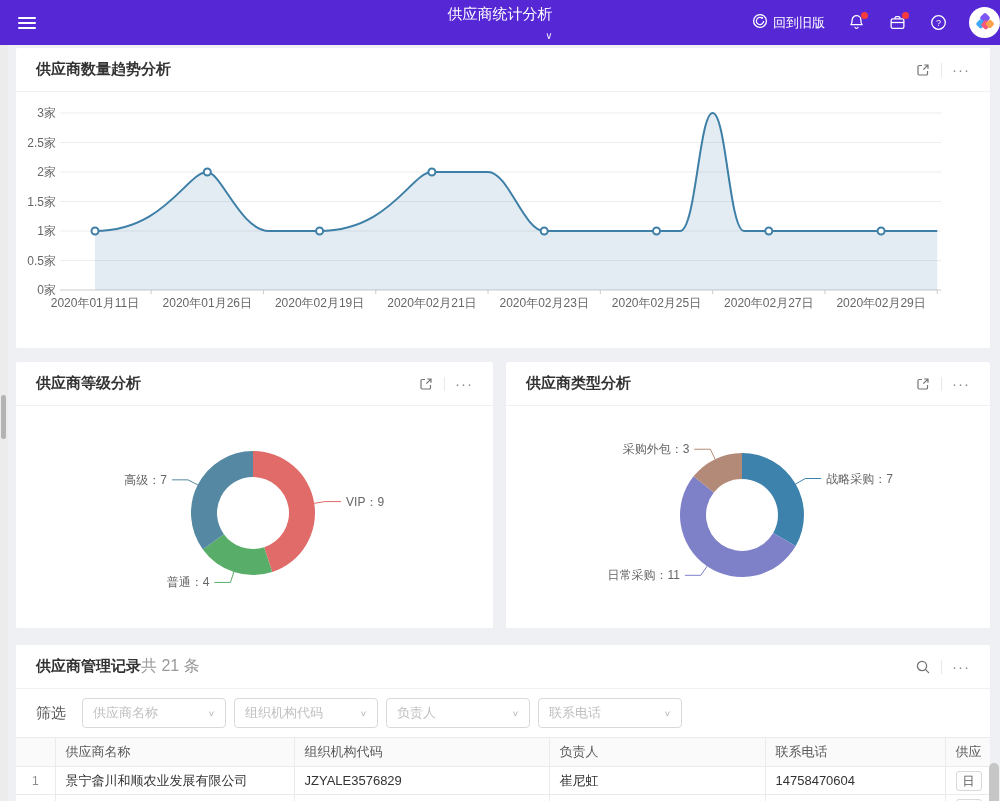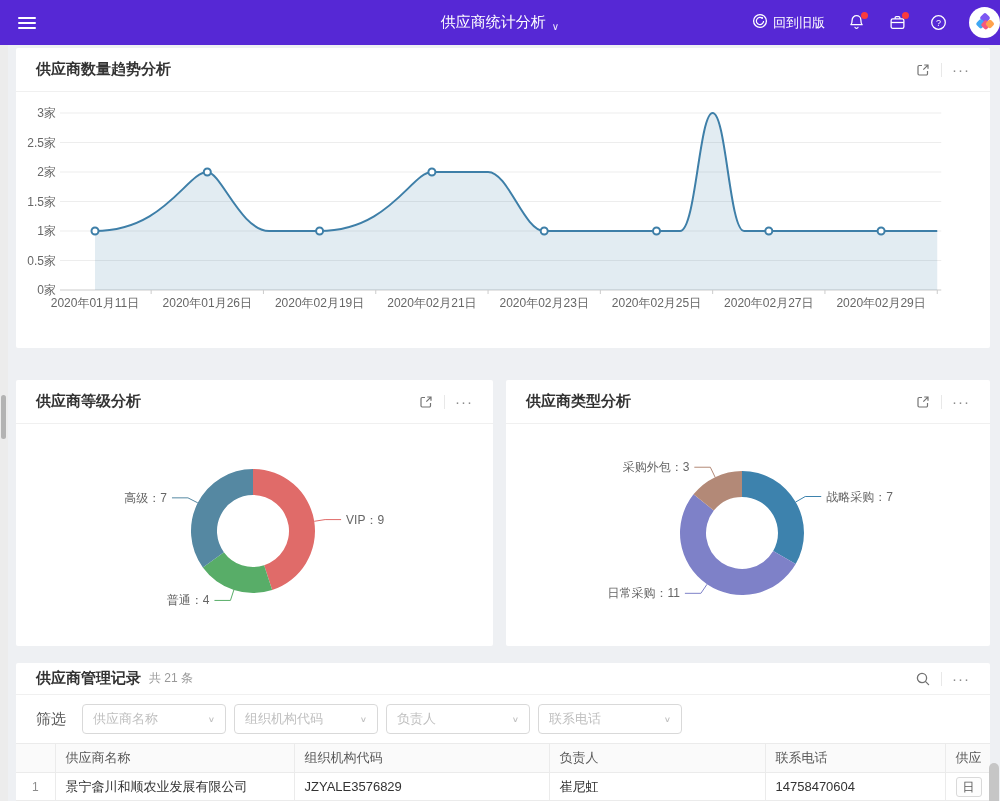--- a/index.html
+++ b/index.html
@@ -5,40 +5,40 @@
   * { margin:0; padding:0; box-sizing:border-box; }
   html,body { width:1000px; height:801px; overflow:hidden; background:#eef0f3;
     font-family:"Liberation Sans","DejaVu Sans",sans-serif; }
   svg text { font-family:"Liberation Sans","DejaVu Sans",sans-serif; }
 
   
   .topbar { position:relative; height:45px; background:#5628d5; display:flex; align-items:center; }
   .hamburger { margin-left:18px; width:18px; cursor:pointer; }
   .hamburger span { display:block; height:2px; background:#fff; margin:3px 0; border-radius:1px; }
   .topbar-title { position:absolute; left:50%; transform:translateX(-50%);
-    color:#fff; font-size:15px; display:flex; align-items:flex-end; gap:6px; cursor:pointer; }
+    color:#fff; font-size:15px; display:flex; align-items:flex-end; gap:6px; cursor:pointer;flex-direction:column; }
   .topbar-title .caret { font-size:10px; opacity:.9; }
   .topbar-right { margin-left:auto; display:flex; align-items:center; gap:21px; }
   .back-old { display:flex; align-items:center; gap:5px; color:#fff; font-size:13px; cursor:pointer; }
   .tb-ic { position:relative; width:20px; height:20px; display:flex; align-items:center; justify-content:center; cursor:pointer; }
   .badge-dot { position:absolute; top:-1px; right:-2px; width:7px; height:7px; border-radius:50%; background:#fb3b3b; }
   .avatar { width:31px; height:31px; border-radius:50%; background:#fff; display:flex; align-items:center; justify-content:center; cursor:pointer; }
 
   
   .content { padding:3px 10px 0 16px; }
   .card { background:#fff; border-radius:2px; overflow:hidden; }
   .card-head { height:44px; display:flex; align-items:center; padding:0 20px; border-bottom:1px solid #f0f0f0; }
   .card-title { font-size:15px; font-weight:600; color:#333; }
-  .card-sub { font-size:12px; color:#999; margin-left:8px; font-weight:400; }
+  .card-sub { font-size:16px; color:#999; font-weight:400; }
   .card-actions { margin-left:auto; display:flex; align-items:center; color:#595959; }
   .act-divider { width:1px; height:14px; background:#e8e8e8; margin:0 10px; }
   .more-dots { font-size:15px; letter-spacing:1px; color:#8c8c8c; cursor:pointer; line-height:1; }
   .icon-btn { cursor:pointer; display:flex; align-items:center; }
 
-  #trend-card { height:300px; margin-bottom:32px; }
+  #trend-card { height:300px; margin-bottom:14px; }
   .row2 { display:flex; gap:13px; margin-bottom:17px;border-radius:24px; }
   #level-card { width:478px; height:266px; }
   #type-card { width:485px; height:266px; }
   #table-card { height:220px; }
 
   
   .filter-row { height:48px; display:flex; align-items:center; padding:0 20px; }
   .filter-label { font-size:15px; color:#595959; margin-right:16px; }
   .select { width:144px; height:30px; border:1px solid #d9d9d9; border-radius:4px; background:#fff;
     display:flex; align-items:center; padding:0 10px; margin-right:8px; cursor:pointer; }
@@ -238,21 +238,21 @@
           <polyline points="201.07415640005547,160.22680400759168 194.87763576135563,169.31543052506765 178.87763576135563,169.31543052506765" fill="none" stroke="#7e81c8"></polyline>
           <text x="173.87763576135563" y="173.31543052506765" text-anchor="end" fill="#666" font-size="12">日常采购：11</text>
           <path d="M187.52644808698216 70.34363228475853 A62 62 0 0 1 235.99999999999997 47 L236 73 A36 36 0 0 0 207.8540666311509 86.5543671330856 Z" fill="#b38977"></path>
           <polyline points="209.09920817471138,53.13993019005002 204.32648704441823,43.22927264312341 188.32648704441823,43.22927264312341" fill="none" stroke="#b38977"></polyline>
           <text x="183.32648704441823" y="47.22927264312341" text-anchor="end" fill="#666" font-size="12">采购外包：3</text>
         </svg>
     </section>
   </div>
 
   <section class="card" id="table-card">
-    <div class="card-head" style="height:32px">
+    <div class="card-head" style="height:44px">
       <span class="card-title">供应商管理记录</span>
       <span class="card-sub">共 21 条</span>
       <div class="card-actions">
         <span class="icon-btn">
           <svg width="16" height="16" viewBox="0 0 16 16">
               <circle cx="7" cy="7" r="4.6" fill="none" stroke="#737373" stroke-width="1.3"></circle>
               <path d="M10.4 10.4 13.6 13.6" stroke="#737373" stroke-width="1.3" stroke-linecap="round"></path>
             </svg>
         </span>
         <span class="act-divider"></span>

